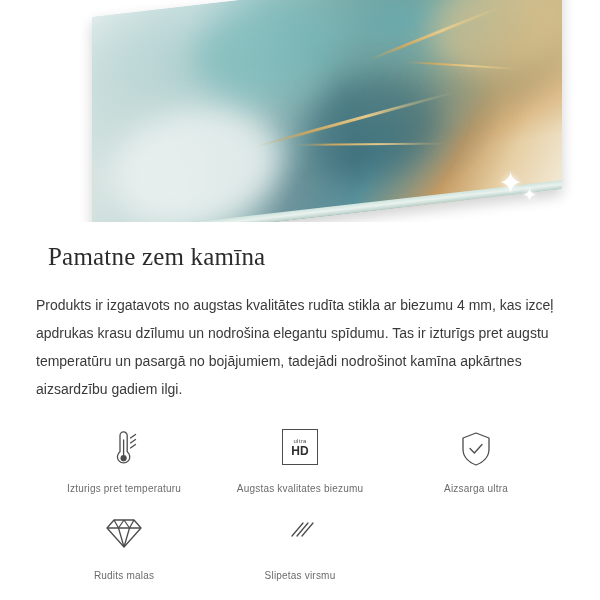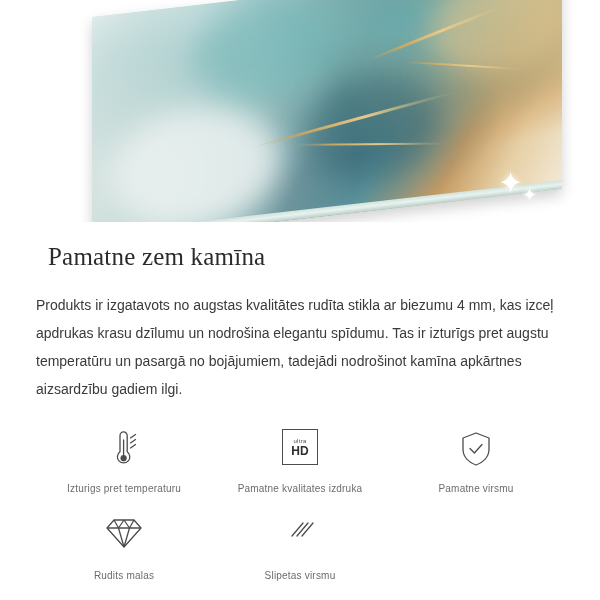--- a/index.html
+++ b/index.html
@@ -209,31 +209,31 @@
         <div class="feature-label">Izturigs pret temperaturu</div>
       </div>
 
       <div class="feature">
         <div class="feature-icon">
           <div class="hd-badge">
             <span class="ultra">ultra</span>
             <span class="hd">HD</span>
           </div>
         </div>
-        <div class="feature-label">Pamatne kvalitates izdruka</div>
+        <div class="feature-label">Augstas kvalitates biezumu</div>
       </div>
 
       <div class="feature">
         <div class="feature-icon">
           <svg width="34" height="40" viewBox="0 0 34 40" fill="none" stroke="#4c4c4c" stroke-width="1.3" stroke-linejoin="round" stroke-linecap="round">
             <path d="M17 4 L30 9 V20 C30 28 24 33.5 17 36 C10 33.5 4 28 4 20 V9 Z"></path>
             <polyline points="11,19.5 15.4,24 23,15.5"></polyline>
           </svg>
         </div>
-        <div class="feature-label">Pamatne virsmu</div>
+        <div class="feature-label">Aizsarga ultra</div>
       </div>
 
       <div class="feature">
         <div class="feature-icon">
           <svg width="38" height="34" viewBox="0 0 38 34" fill="none" stroke="#4c4c4c" stroke-width="1.3" stroke-linejoin="round">
             <polygon points="19,31 2,12 9,4 29,4 36,12"></polygon>
             <line x1="2" y1="12" x2="36" y2="12"></line>
             <line x1="9" y1="4" x2="13.5" y2="12"></line>
             <line x1="29" y1="4" x2="24.5" y2="12"></line>
             <line x1="13.5" y1="12" x2="19" y2="31"></line>

